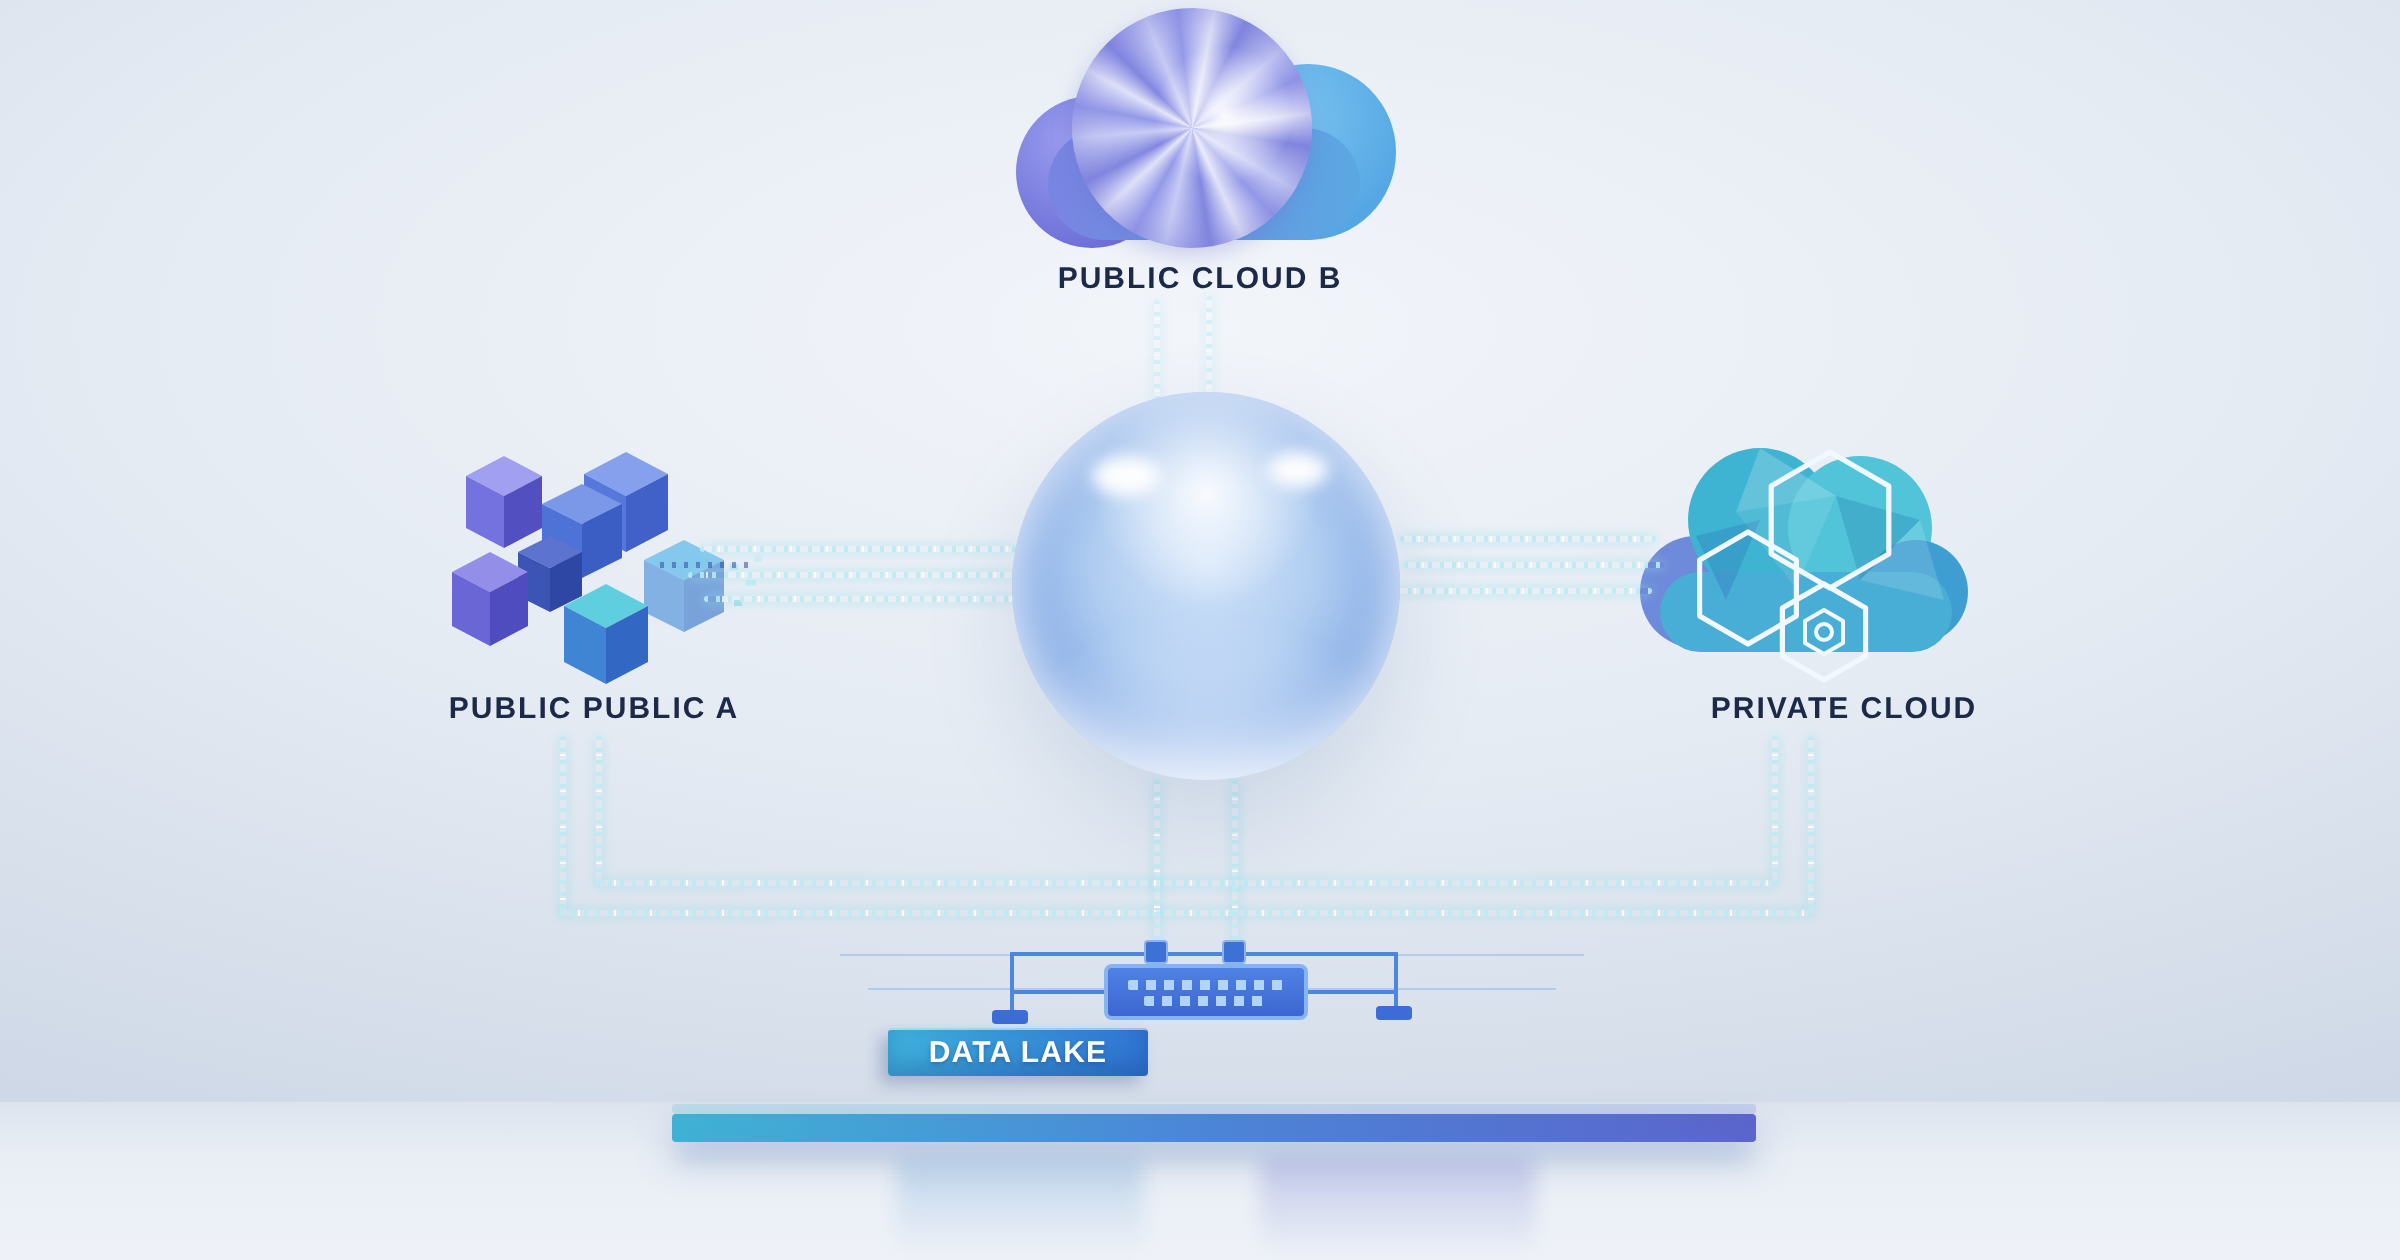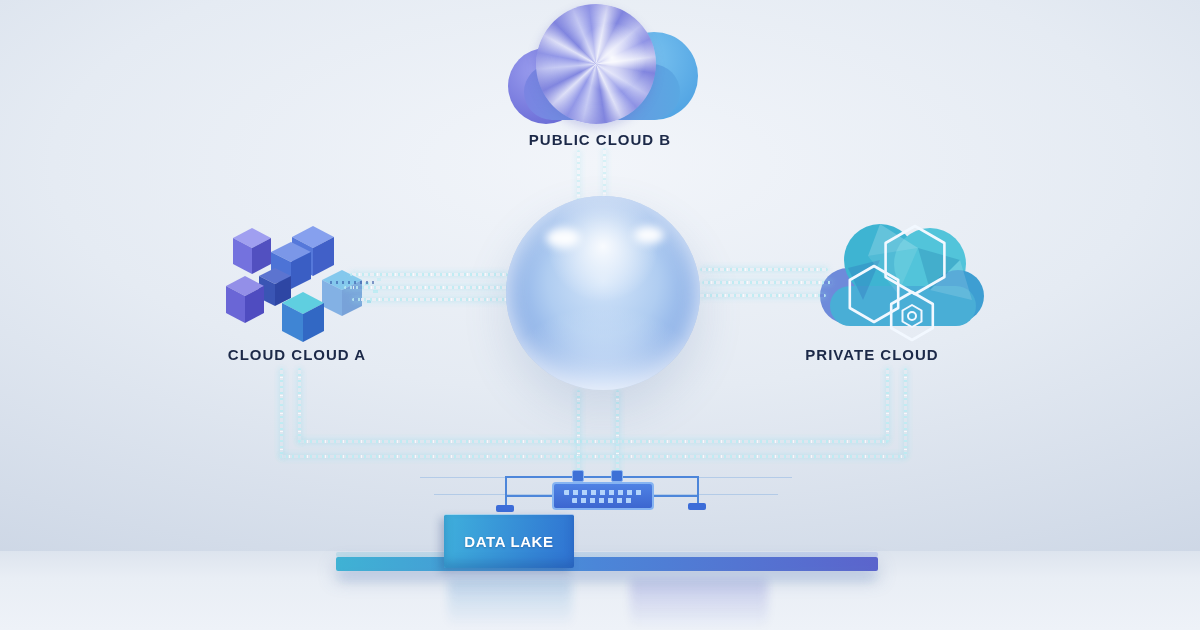--- a/index.html
+++ b/index.html
@@ -77,21 +77,21 @@
 
   
   .bottom-box {
     display:flex; align-items:center; justify-content:center;
     color:#fff; font-size:15px; font-weight:700; letter-spacing:.6px;
     border-top:1px solid rgba(255,255,255,.55);
     text-shadow:0 1px 2px rgba(20,50,110,.35);
     box-shadow:-4px 4px 8px rgba(40,70,130,.28), inset 0 -6px 10px rgba(20,50,120,.25);
     border-radius:2px;
   }
-  #data-lake-box { left:444px; top:514px; width:130px; height:54px;
+  #data-lake-box { left:444px; top:514px; width:130px; height:24px;
     background:linear-gradient(100deg,#3fb0dc 0%,#2f72d2 100%); }
   #aiml-box { left:627px; top:511px; width:142px; height:45px;
     background:linear-gradient(100deg,#4e79e0 0%,#5f55cc 100%); }
 
   
   #platform-top { left:336px; top:552px; width:542px; height:5px; border-radius:2px;
     background:linear-gradient(90deg,#bfdce9,#c4cfec); }
   #platform-front { left:336px; top:557px; width:542px; height:14px; border-radius:2px;
     background:linear-gradient(90deg,#3fb2d4 0%,#4b86d8 48%,#5b64cc 100%);
     box-shadow:0 8px 18px rgba(80,110,170,.35); }
@@ -172,21 +172,21 @@
       <polygon points="1,66 20,76 20,103 1,93" fill="#6a66d6"></polygon>
       <polygon points="39,66 20,76 20,103 39,93" fill="#4f4cc0"></polygon>
     </g>
 
     <g>
       <polygon points="78,72 99,83 78,94 57,83" fill="#5fcfe0"></polygon>
       <polygon points="57,83 78,94 78,122 57,111" fill="#3f85d4"></polygon>
       <polygon points="99,83 78,94 78,122 99,111" fill="#3268c4"></polygon>
     </g>
   </svg>
-  <div class="abs node-label" style="left:212px; top:346px; width:170px;">CLOUD CLOUD A</div>
+  <div class="abs node-label" style="left:212px; top:346px; width:170px;">PUBLIC PUBLIC A</div>
 
   <svg class="abs" style="left:808px; top:208px;" width="180" height="135" viewBox="0 0 180 135">
     <g>
       <circle cx="40" cy="88" r="28" fill="#6e8ada"></circle>
       <circle cx="72" cy="52" r="36" fill="#3eb4d2"></circle>
       <circle cx="122" cy="56" r="36" fill="#52c4da"></circle>
       <circle cx="150" cy="88" r="26" fill="#3e9ed2"></circle>
       <rect x="22" y="78" width="146" height="40" rx="20" fill="#49aed6"></rect>
       <polygon points="72,16 110,40 60,48" fill="rgba(255,255,255,.20)"></polygon>
       <polygon points="110,40 152,52 122,82" fill="rgba(30,120,170,.28)"></polygon>
@@ -195,21 +195,21 @@
       <polygon points="122,82 152,52 164,92" fill="rgba(255,255,255,.14)"></polygon>
     </g>
     <g fill="none" stroke="#f2f8ff" stroke-width="2.6" stroke-linejoin="round">
       <polygon points="107,18 136.4,35 136.4,69 107,86 77.6,69 77.6,35"></polygon>
       <polygon points="66,58 90.2,72 90.2,100 66,114 41.8,100 41.8,72"></polygon>
       <polygon points="104,84 124.8,96 124.8,120 104,132 83.2,120 83.2,96"></polygon>
       <polygon stroke-width="2" points="104,97 113.5,102.5 113.5,113.5 104,119 94.5,113.5 94.5,102.5"></polygon>
       <circle cx="104" cy="108" r="4" stroke-width="2"></circle>
     </g>
   </svg>
-  <div class="abs node-label" style="left:787px; top:346px; width:170px;">PRIVATE CLOUD</div>
+  <div class="abs node-label" style="left:837px; top:346px; width:170px;">PRIVATE CLOUD</div>
 
   <div class="abs stream-v stream-faint" style="left:577px; top:150px; height:52px;"></div>
   <div class="abs stream-v stream-faint" style="left:603px; top:148px; height:54px;"></div>
 
   <div class="abs stream-h" style="left:350px; top:273px; width:158px;"></div>
   <div class="abs stream-h" style="left:344px; top:286px; width:166px;"></div>
   <div class="abs stream-h" style="left:352px; top:298px; width:156px;"></div>
   <div class="abs stream-dark" style="left:330px; top:281px; width:46px;"></div>
 
   <div class="abs stream-h" style="left:700px; top:268px; width:128px;"></div>

